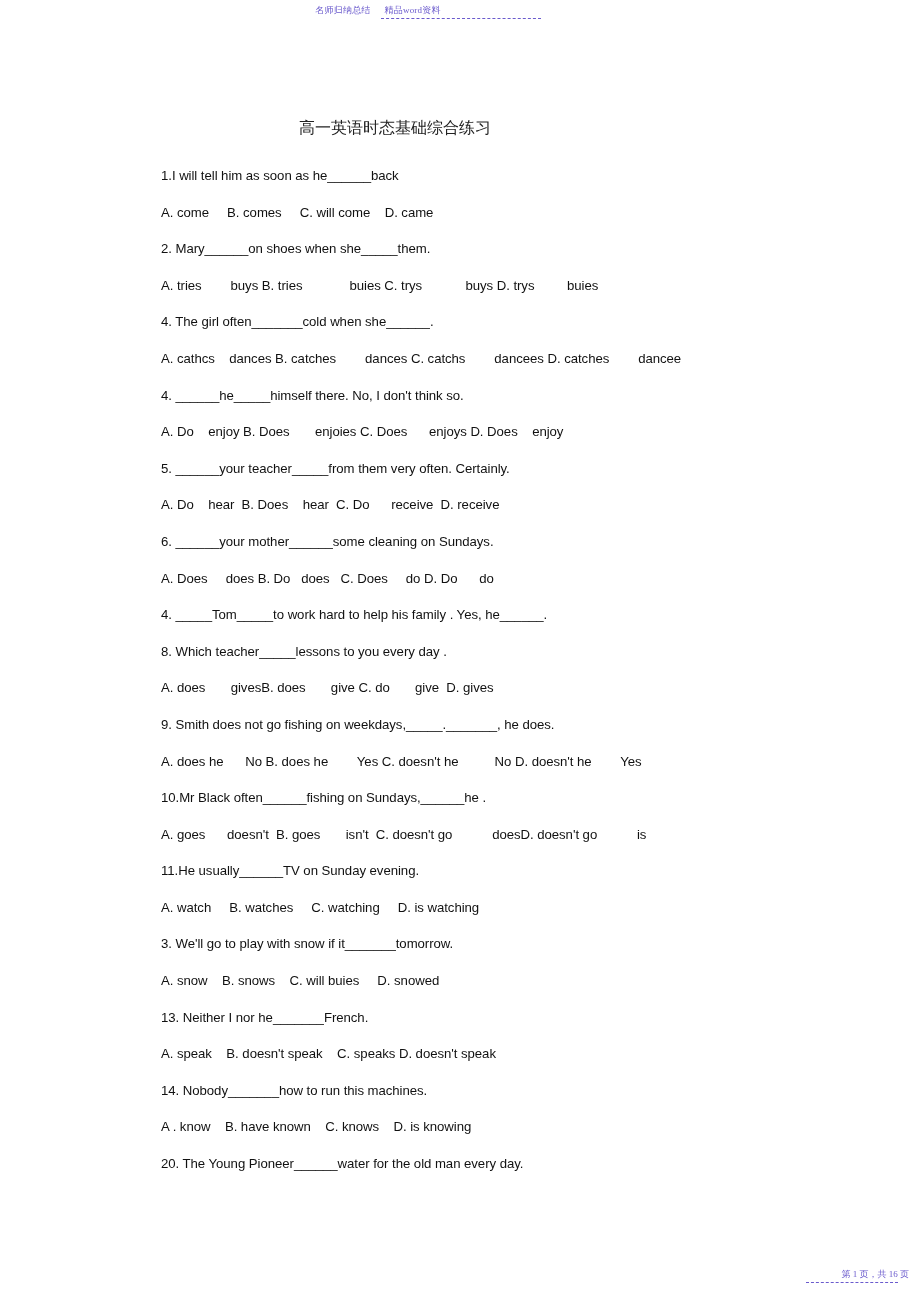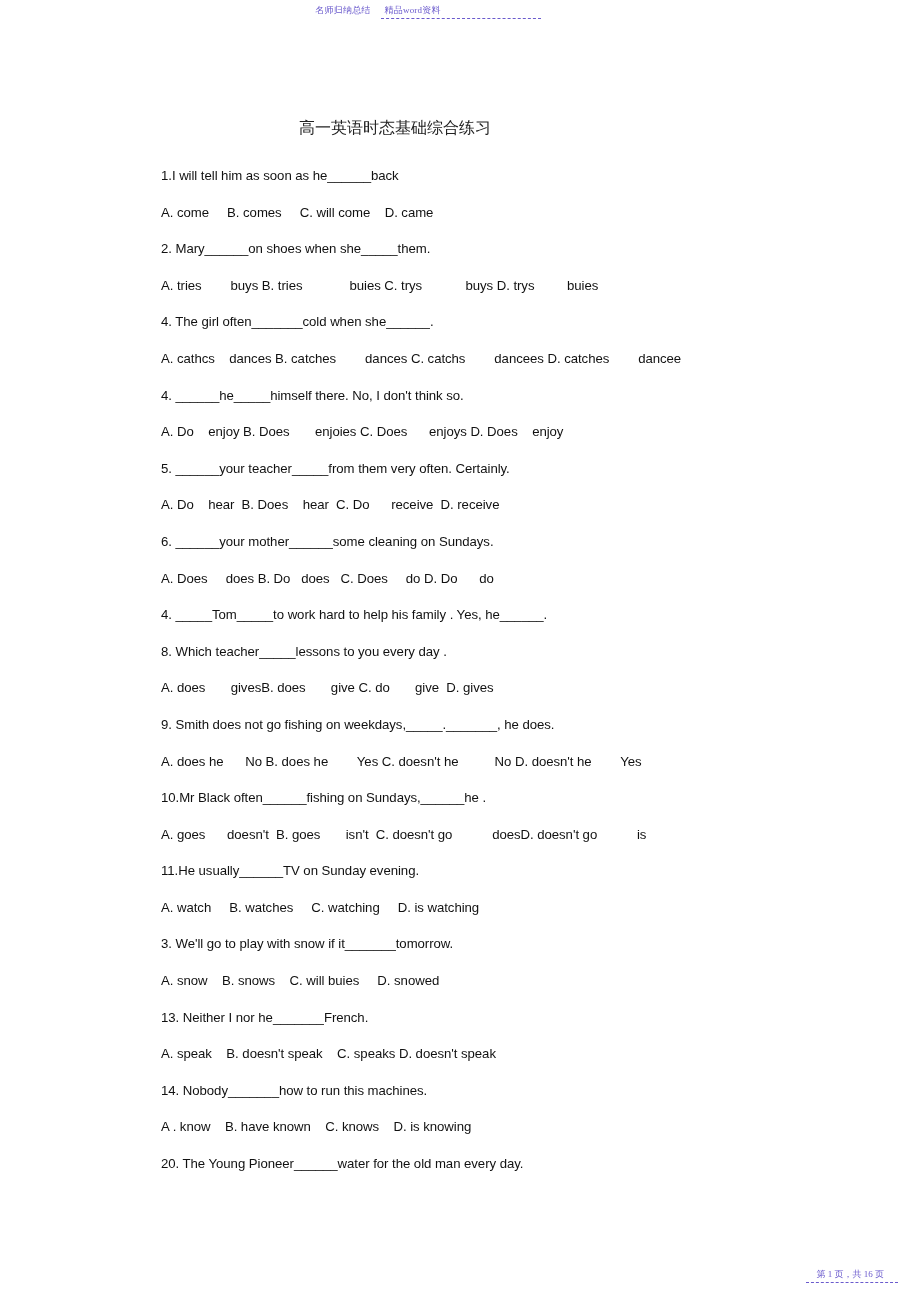--- a/index.html
+++ b/index.html
@@ -40,21 +40,21 @@
     border-top: 1px dashed #6a5acd;
   }
 
   
   .footer-watermark {
     position: absolute;
     top: 1268px;
     left: 0;
     width: 920px;
     text-align: right;
-    padding-right: 36px;
+    padding-right: 11px;
     box-sizing: border-box;
     font-family: "Liberation Serif", serif;
     font-size: 9px;
     color: #6a5acd;
     line-height: 12px;
     white-space: nowrap;
   }
   .footer-rule {
     position: absolute;
     top: 1282px;

